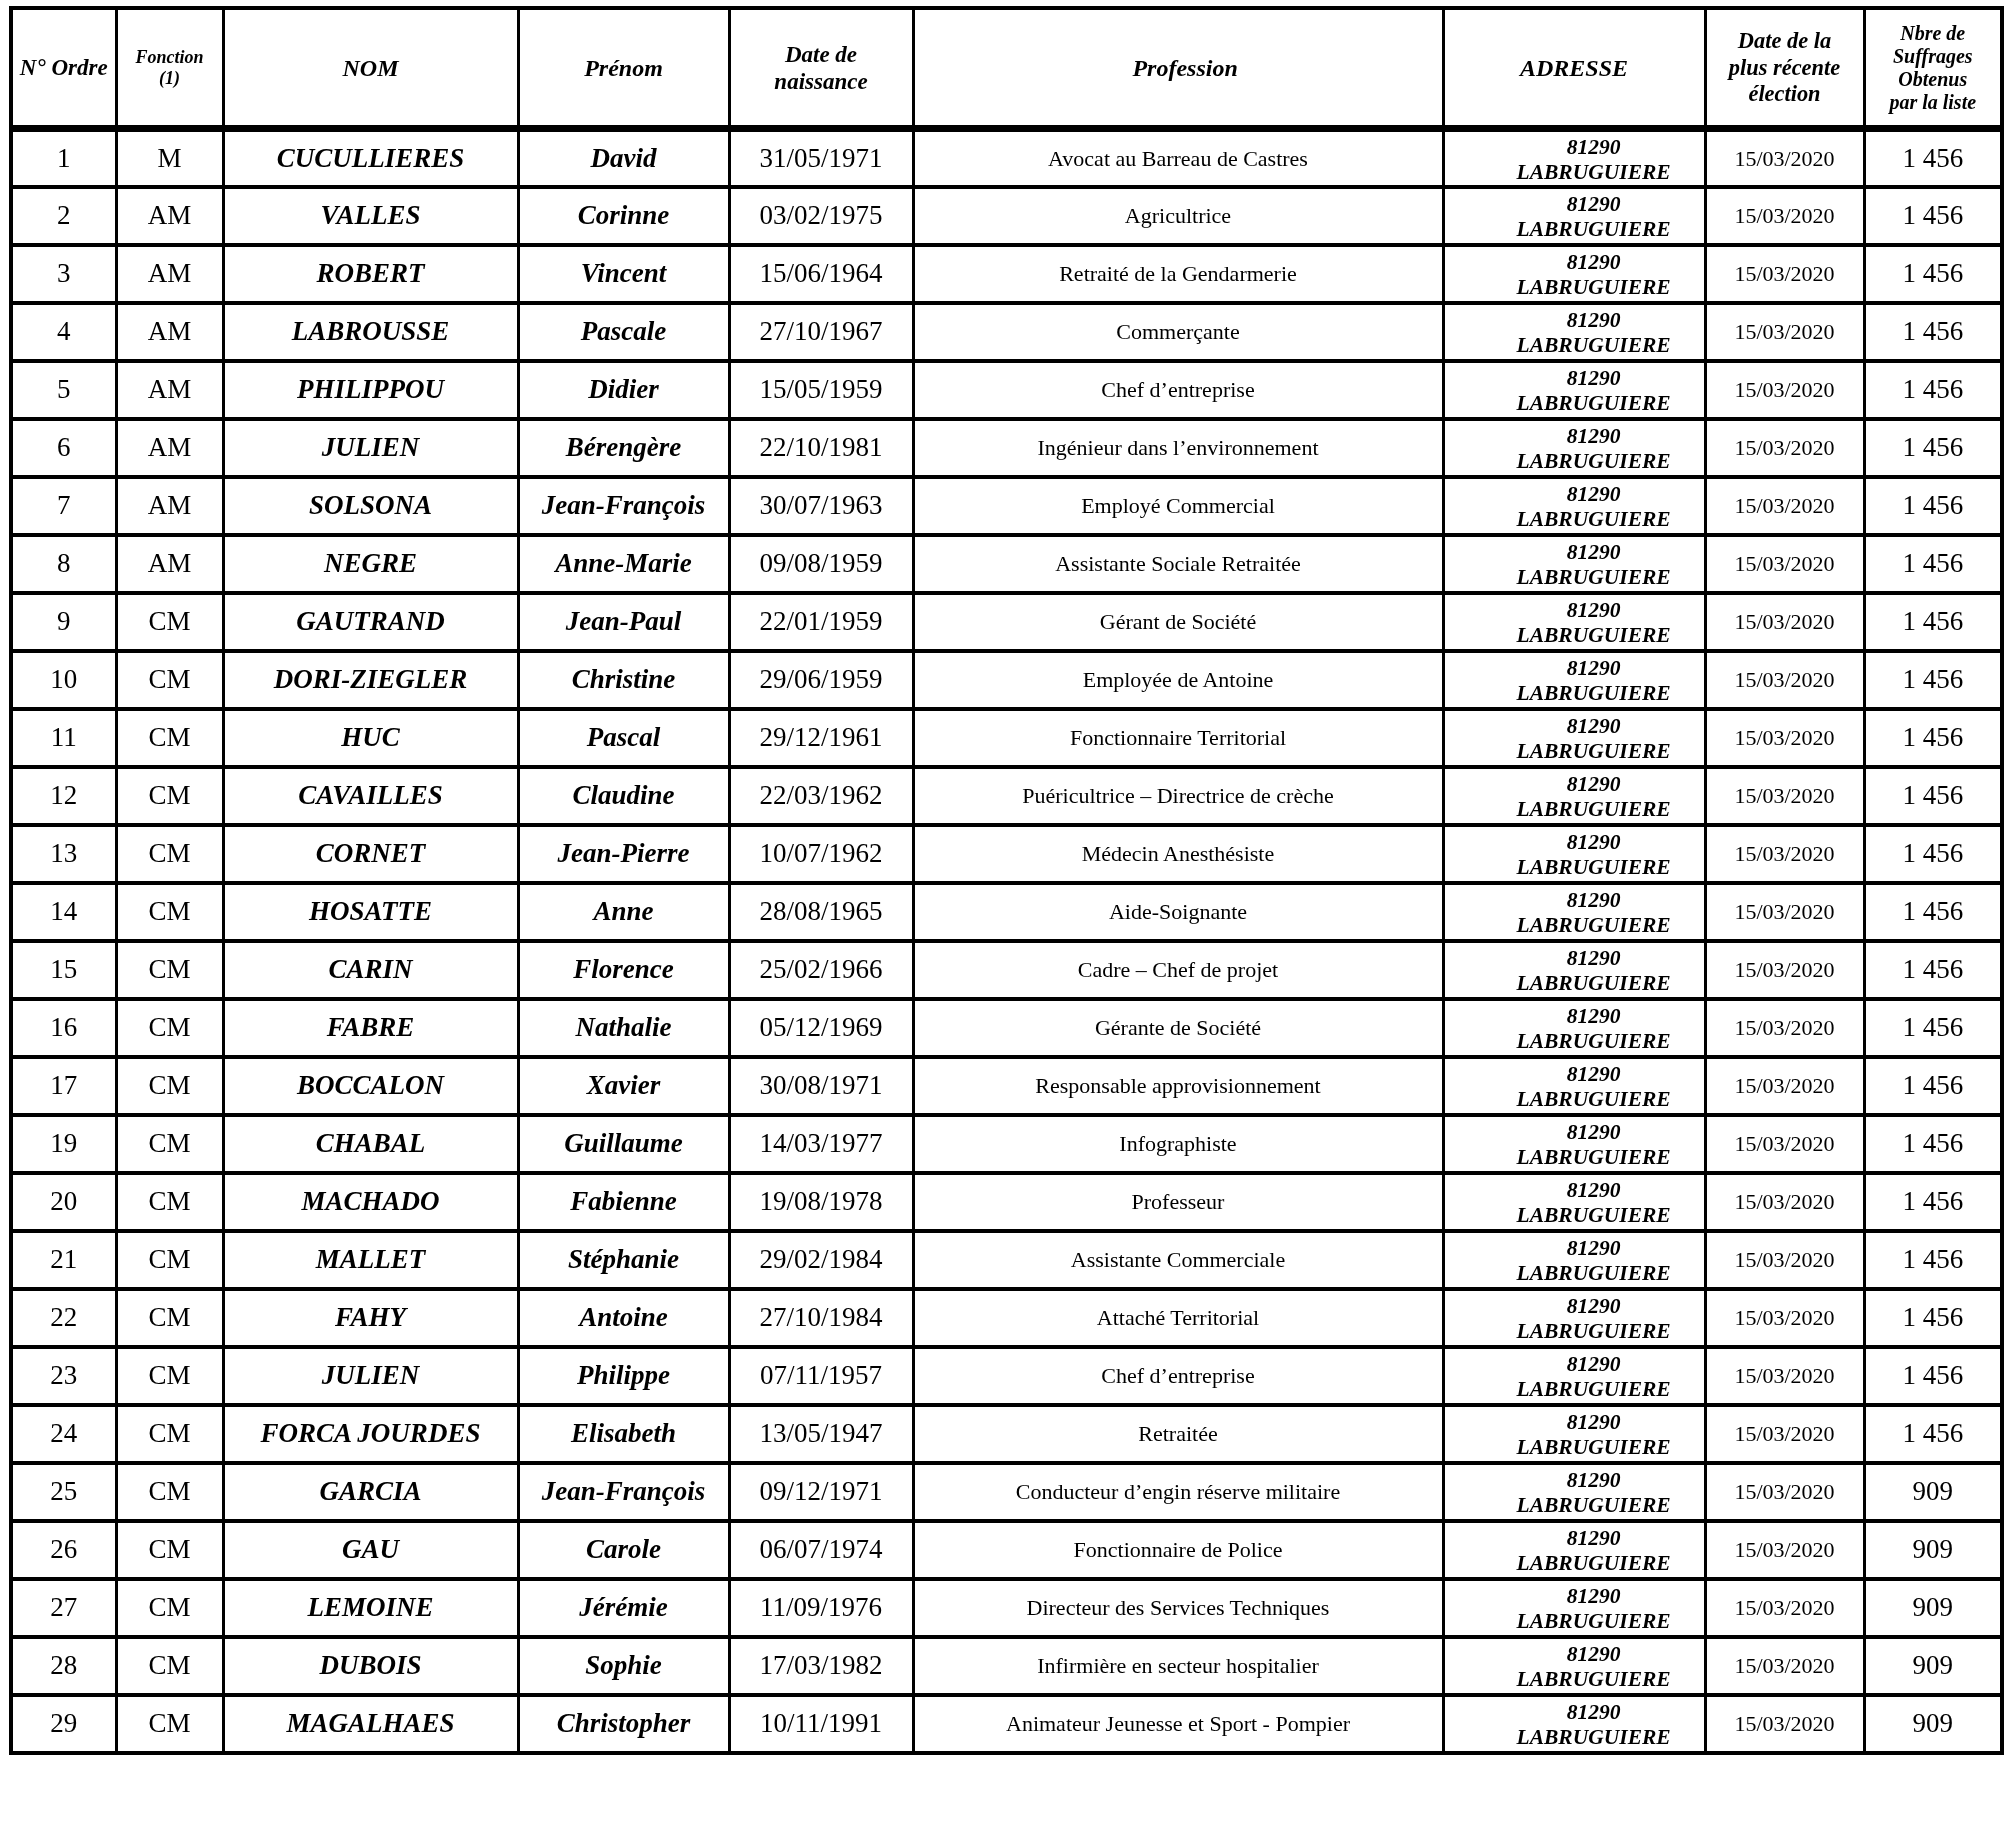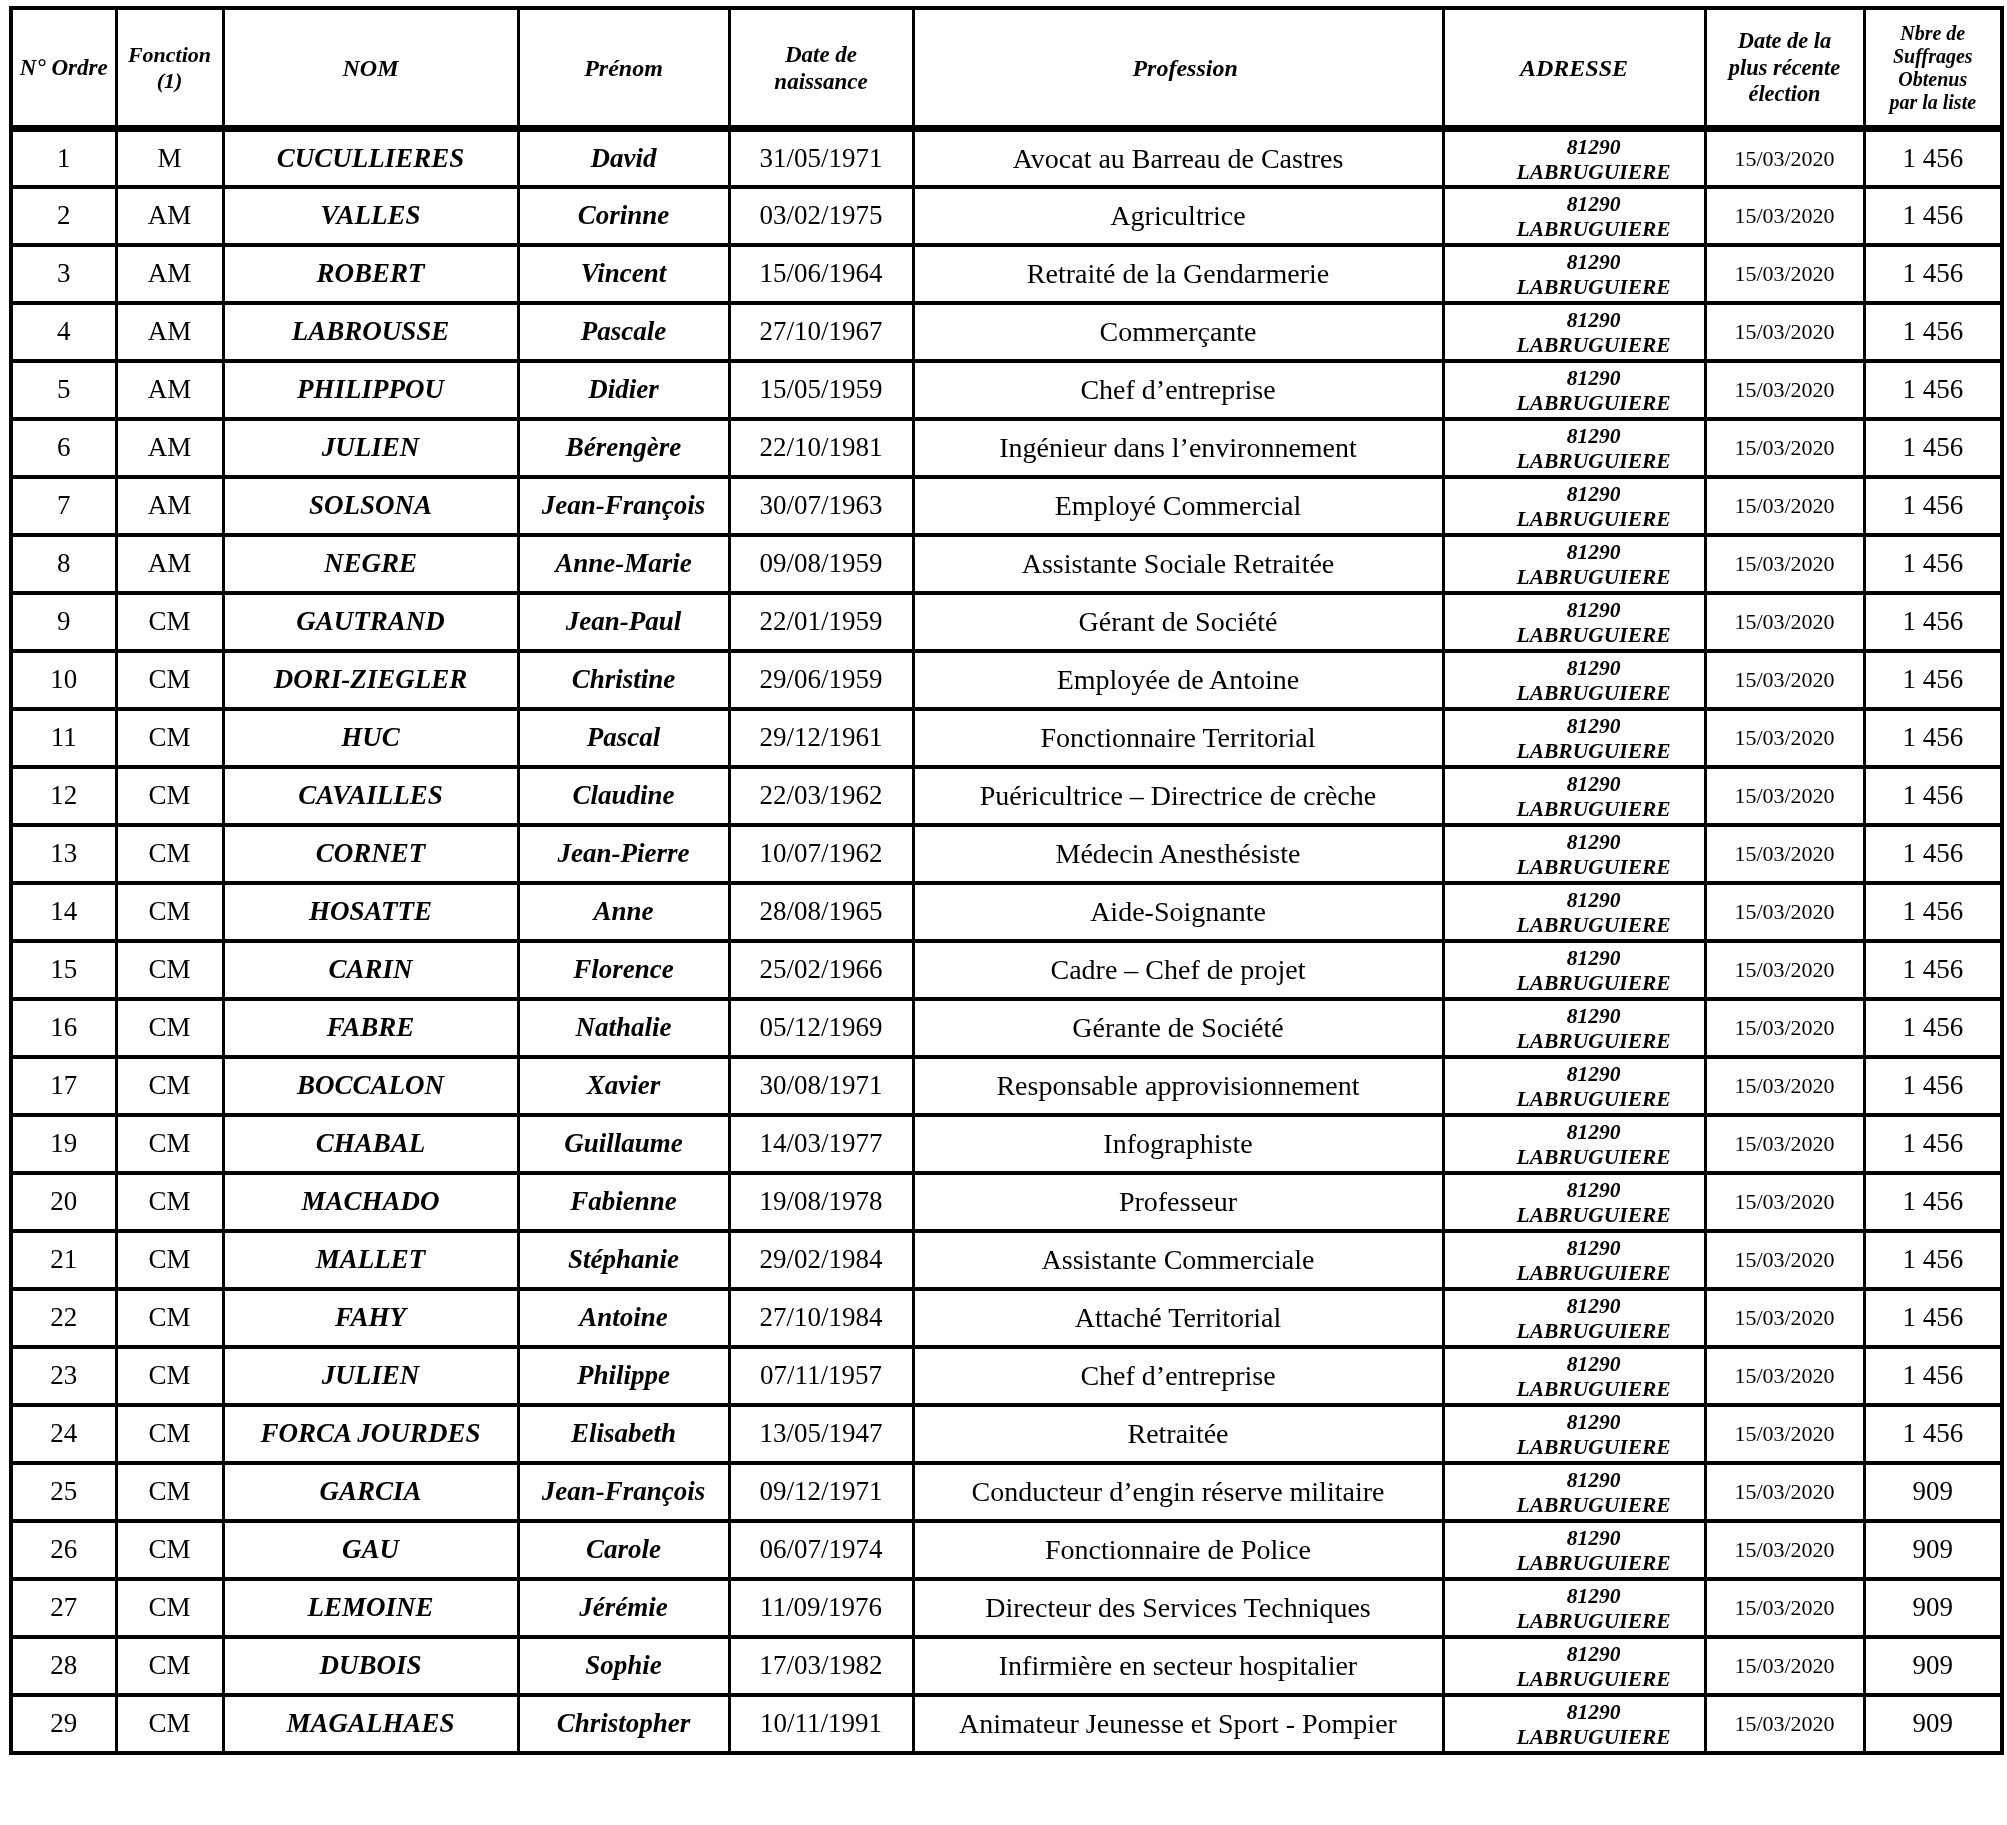--- a/index.html
+++ b/index.html
@@ -37,39 +37,39 @@
   }
   .roster thead th {
     border-bottom-width: 7.2px;
     font-weight: bold;
     font-style: italic;
     font-size: 23px;
     line-height: 1.18;
     white-space: pre-line;
     height: 115px;
   }
-  .roster thead th.h-fonction { font-size: 22px; font-family: Liberation Serif, serif; }
+  .roster thead th.h-fonction { font-size: 18px; font-family: Liberation Serif, serif; }
   .roster thead th.h-nom { font-size: 24px; }
   .roster thead th.h-prenom { font-size: 24px; }
   .roster thead th.h-profession { font-size: 24px; padding-left: 16px; }
   .roster thead th.h-adresse { font-size: 24px; }
   .roster thead th.h-election { font-size: 22.4px; }
   .roster thead th.h-suffrages { font-size: 20px; line-height: 1.15; padding: 0; }
   .roster tbody tr { height: 58px; }
   .roster td { font-size: 26px; }
   .roster td.col-ordre { font-size: 27px; }
   .roster td.col-fonction { font-size: 27px; }
   .roster td.col-nom,
   .roster td.col-prenom {
     font-weight: bold;
     font-style: italic;
     font-size: 27px;
   }
   .roster td.col-naissance { font-size: 27px; }
-  .roster td.col-profession { font-size: 28px; }
+  .roster td.col-profession { font-size: 22px; }
   .roster td.col-adresse {
     font-weight: bold;
     font-style: italic;
     font-size: 21.5px;
     line-height: 25px;
     white-space: pre-line;
     vertical-align: middle;
     padding-top: 2.7px;
     padding-left: 41px;
   }

